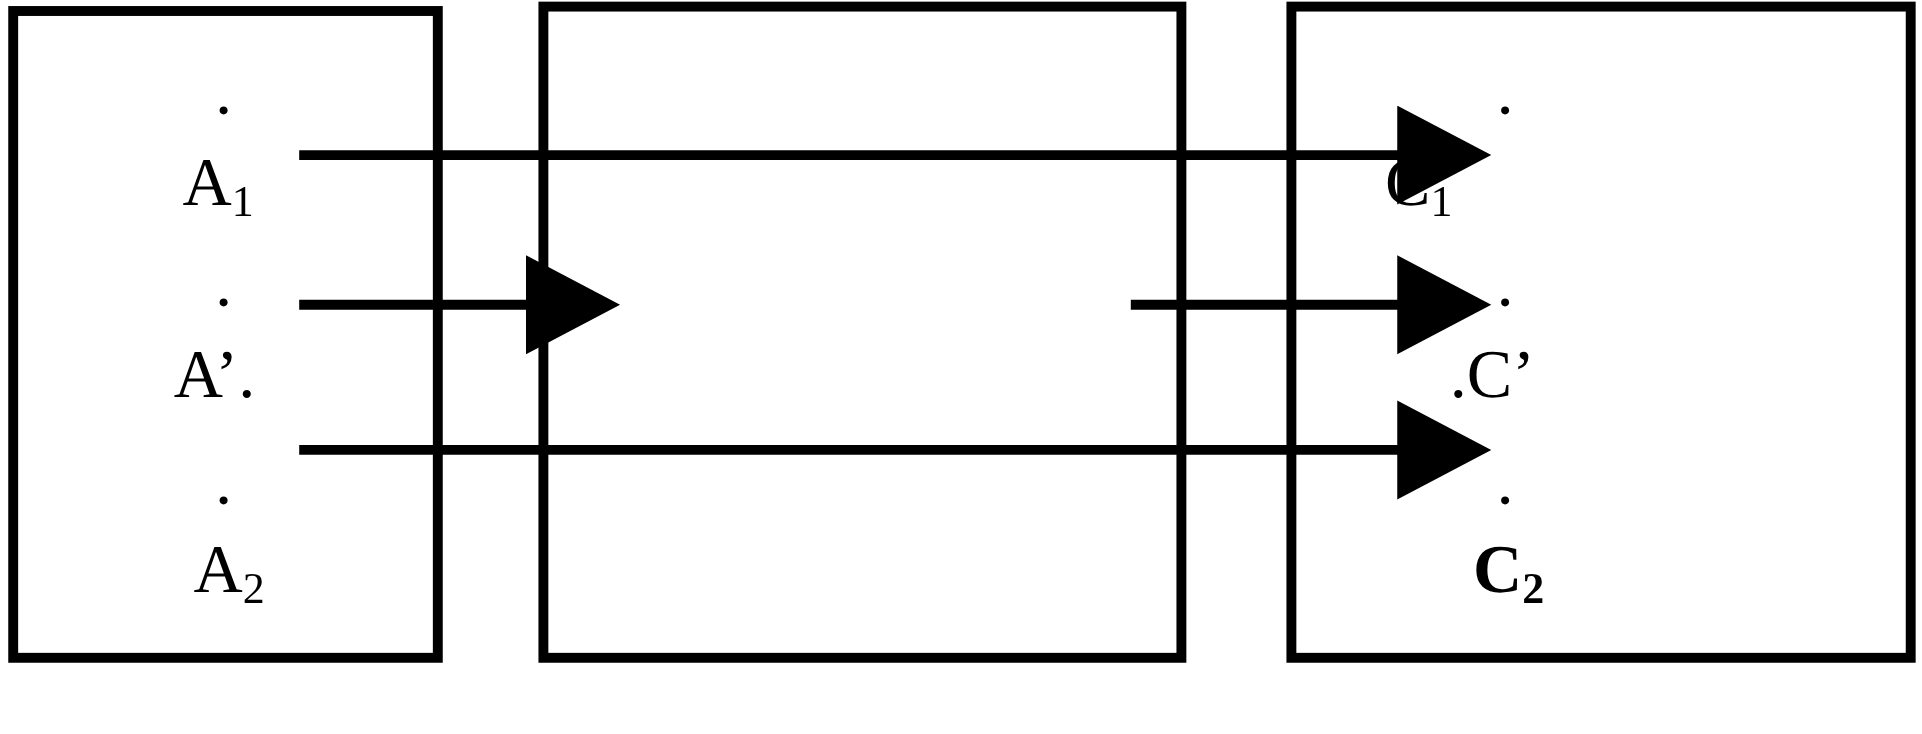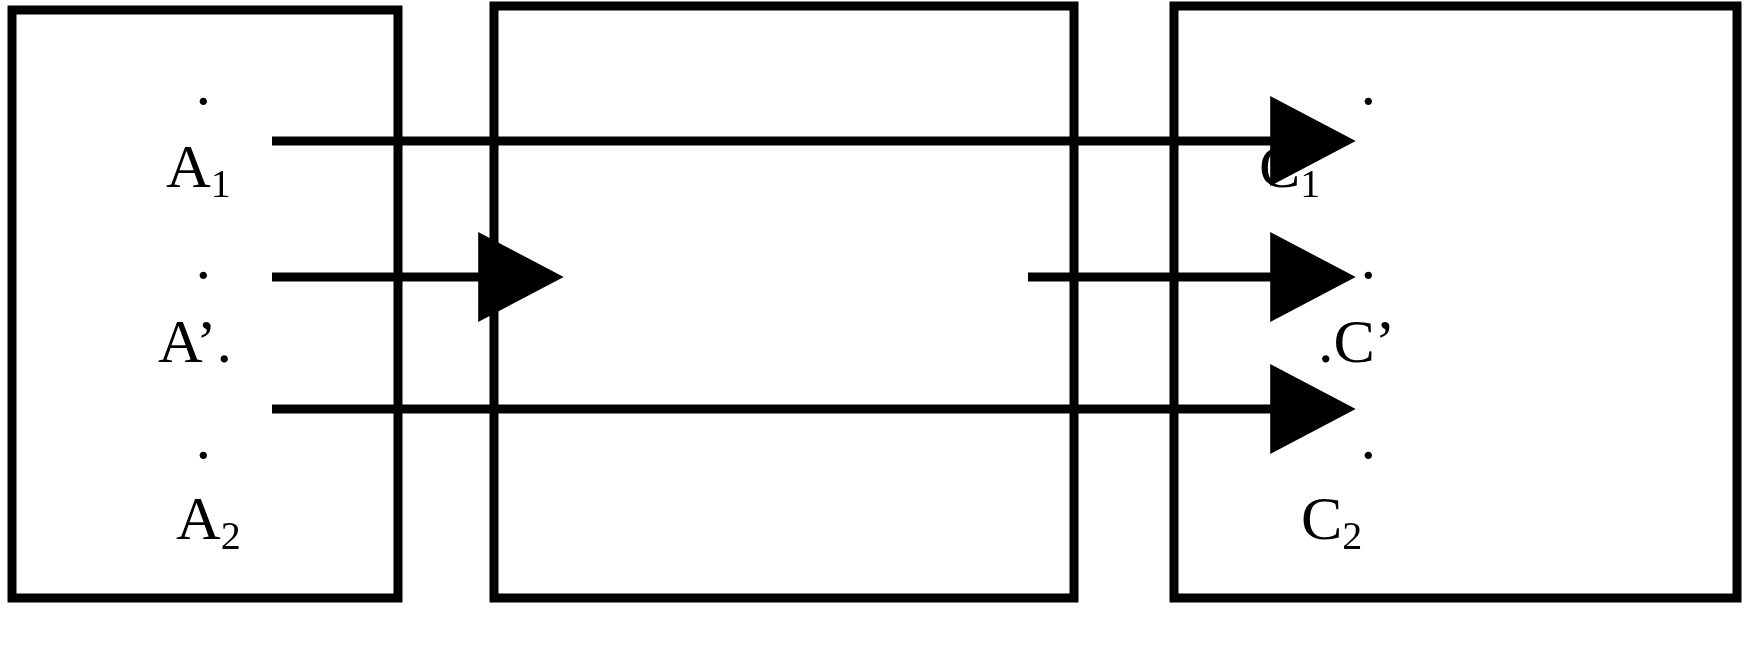--- a/index.html
+++ b/index.html
@@ -62,17 +62,17 @@
   <div class="lbl" style="left:1259px;top:135px;">
     <span class="big">C</span><span class="sub">1</span>
   </div>
 
   <div class="dot" style="left:1358px;top:244px;">·</div>
 
   <div class="lbl big" style="left:1318px;top:310px;">.C’</div>
 
   <div class="dot" style="left:1358px;top:424px;">·</div>
 
-  <div class="lbl" style="left:1301px;top:487px;">
+  <div class="lbl" style="left:1339px;top:487px;font-weight:bold;">
     <span class="big">C</span><span class="sub">2</span>
   </div>
 
 </div>
 
 </body></html>

